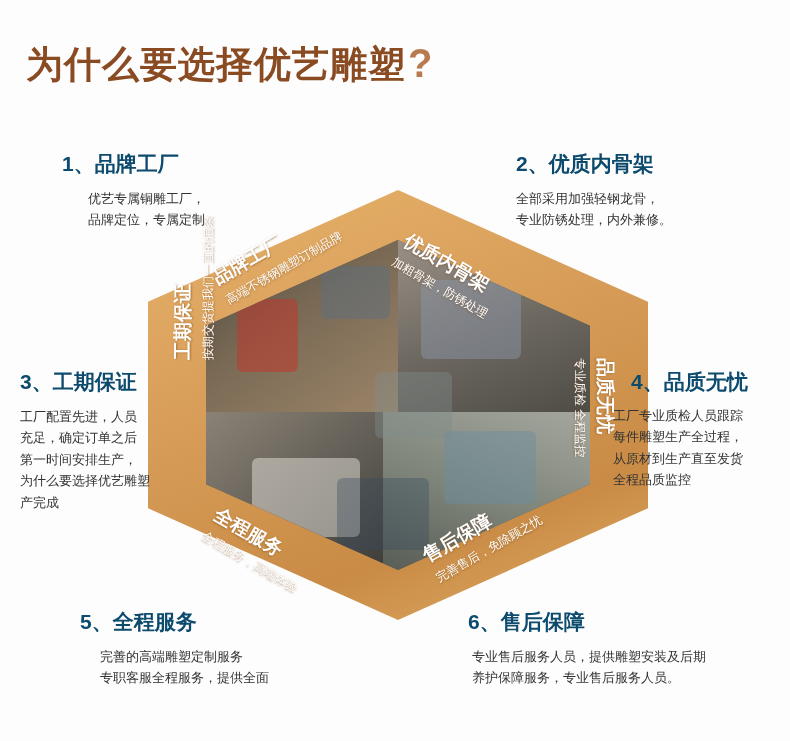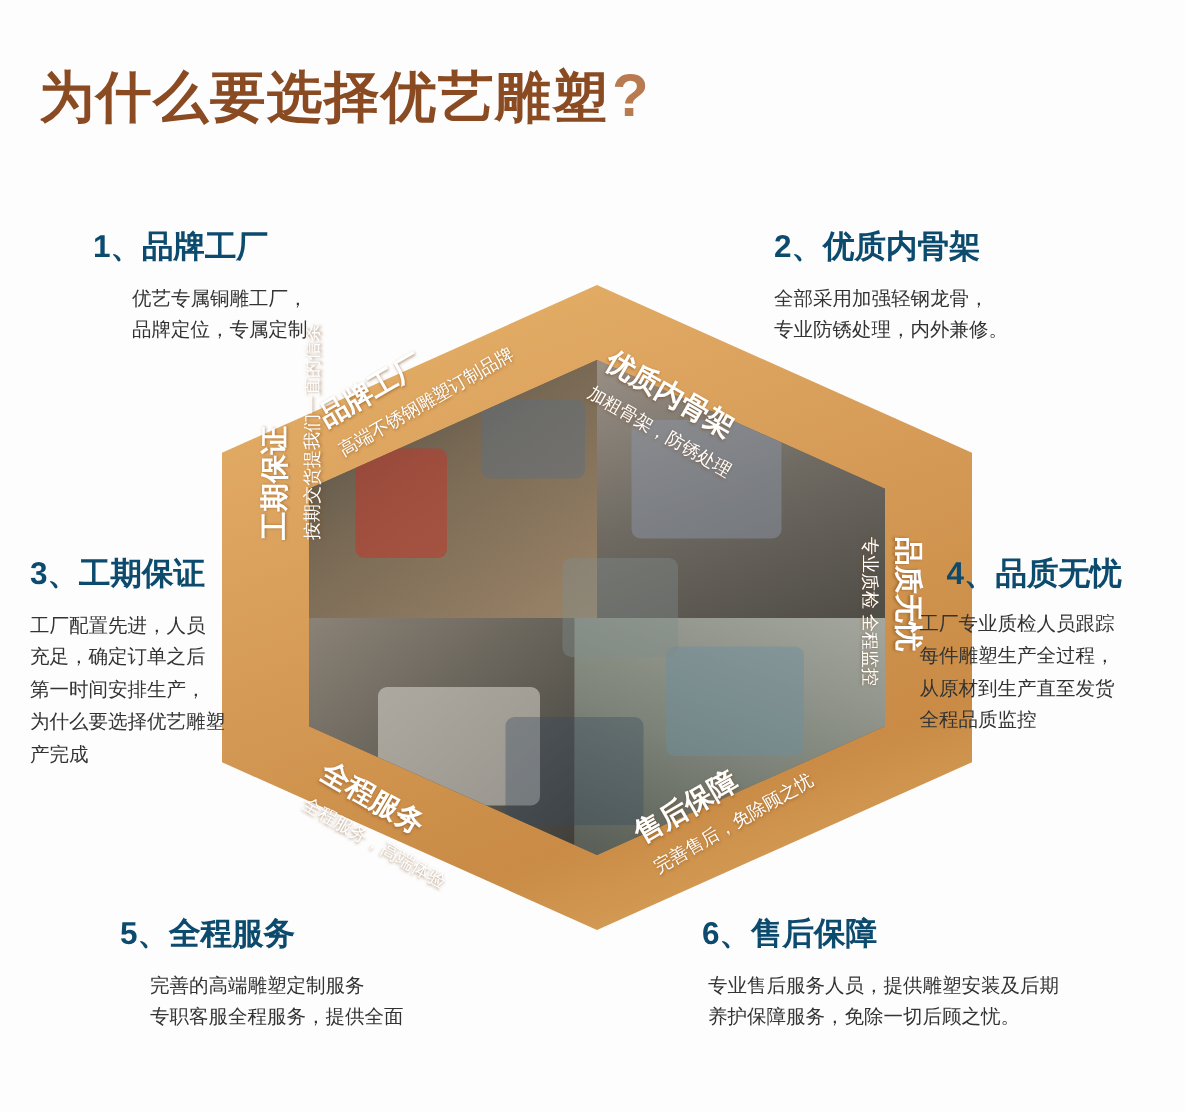--- a/index.html
+++ b/index.html
@@ -201,17 +201,17 @@
     <div class="d">
       <div class="nowrapline">完善的高端雕塑定制服务</div>
       <div class="nowrapline">专职客服全程服务，提供全面</div>
     </div>
   </div>
 
   <div class="blk blk6">
     <div class="h">6、售后保障</div>
     <div class="d">
       <div class="nowrapline">专业售后服务人员，提供雕塑安装及后期</div>
-      <div class="nowrapline">养护保障服务，免除一切后顾之忧。</div>
+      <div class="nowrapline">养护保障服务，专业售后服务人员。</div>
     </div>
   </div>
 
 </div>
 
 </body></html>

